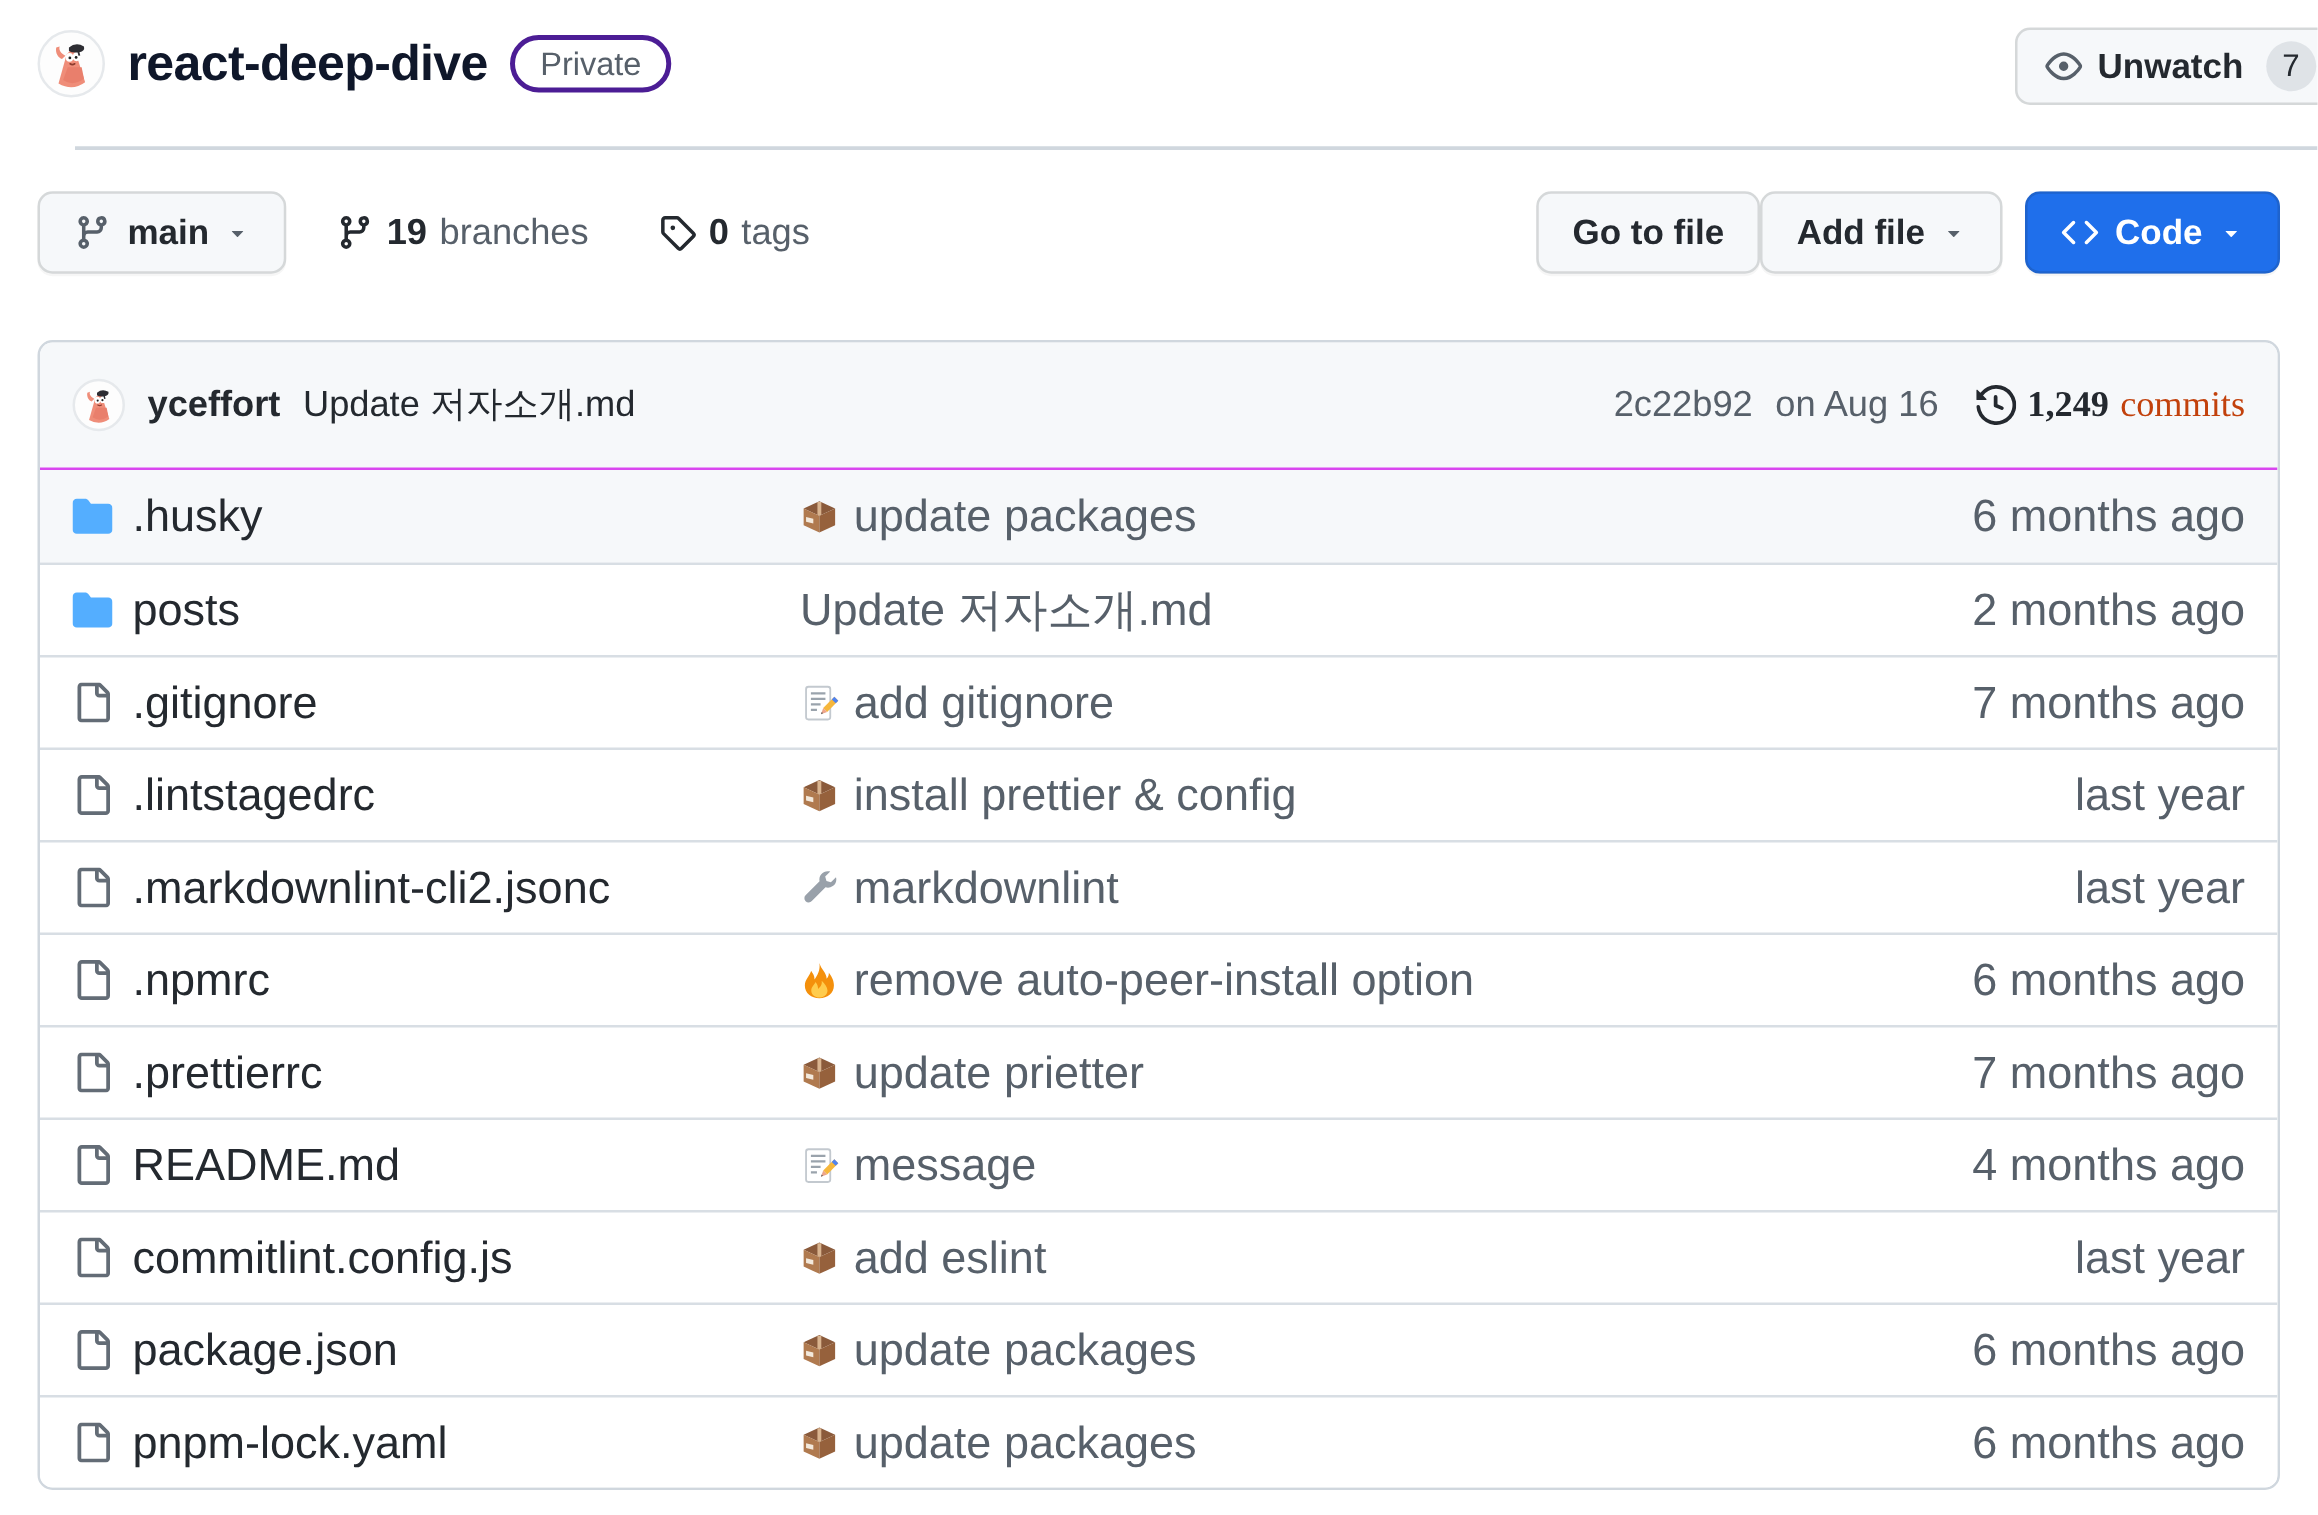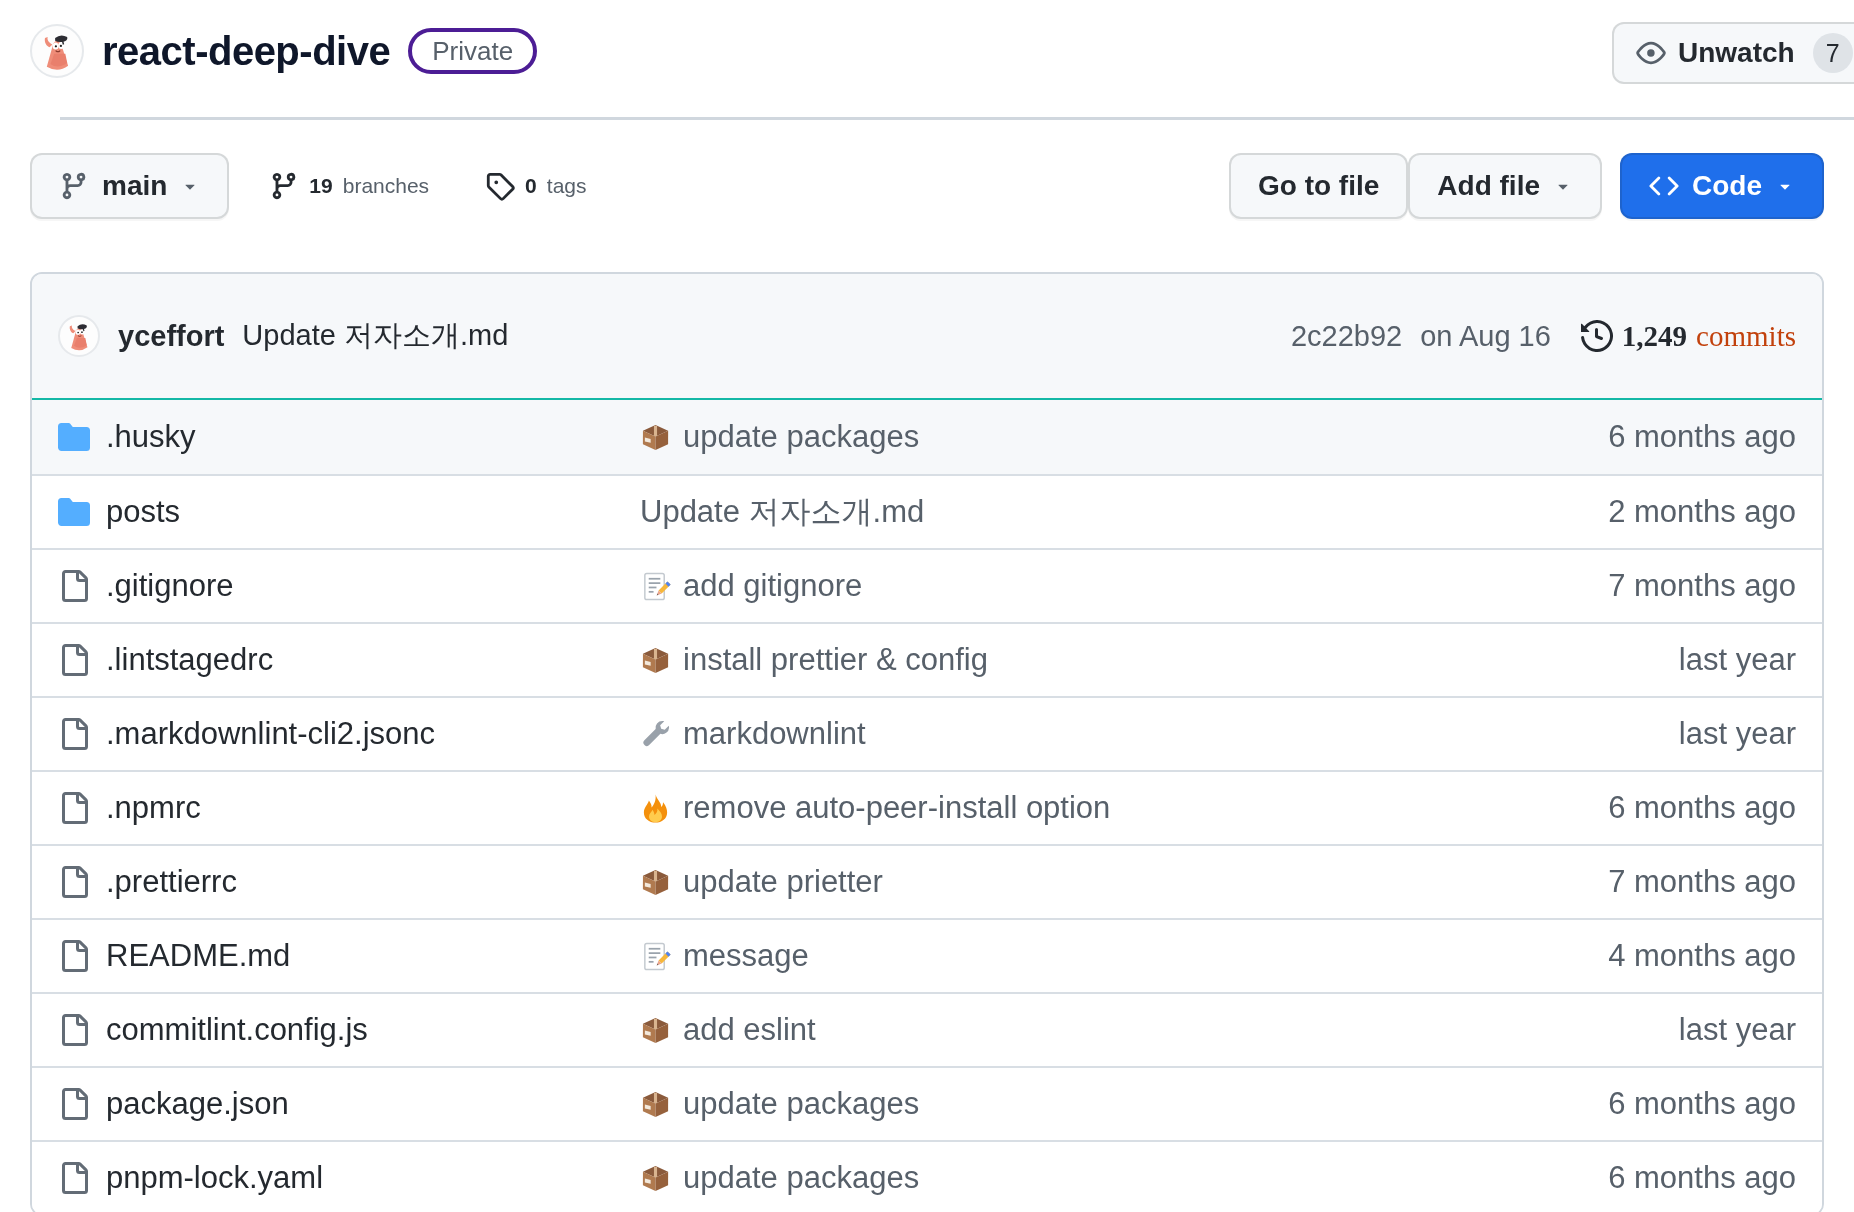--- a/index.html
+++ b/index.html
@@ -27,50 +27,50 @@
   .header-divider { margin:39px 0 0 30px; border:0; border-top:3px solid #d0d7de; height:0; }
 
   
   .toolbar { display:flex; align-items:center; margin:33px 30px 0 30px; }
   .btn { display:inline-flex; align-items:center; gap:13px; height:66px; padding:0 27px;
     background:#f6f8fa; border:2px solid rgba(27,31,36,0.15); border-radius:12px;
     font-size:28px; font-weight:600; color:#24292f; cursor:pointer;
     box-shadow:0 2px 0 rgba(27,31,36,0.04); }
   .btn svg { flex:none; }
   .branch-btn svg.octicon { width:30px; height:30px; fill:#57606a; }
-  .meta-item { display:flex; align-items:center; gap:10px; font-size:21px; color:#57606a;
+  .meta-item { display:flex; align-items:center; gap:10px; font-size:29px; color:#57606a;
     cursor:pointer; }
   .meta-item svg { width:30px; height:30px; fill:#24292f; flex:none; }
   .meta-item b { color:#24292f; font-weight:700; }
   .meta-branches { margin-left:40px; }
   .meta-tags { margin-left:56px; }
   .toolbar-spacer { flex:1; }
   .toolbar-right { display:flex; align-items:center; }
   .code-btn { background:#1f6feb; border-color:rgba(27,31,36,0.15); color:#fff; margin-left:18px; }
   .code-btn svg.code-ic { width:30px; height:30px; fill:#fff; }
   .code-btn .caret { fill:#fff; }
 
   
   .file-table { margin:53px 30px 0 30px; border:2px solid #d0d7de; border-radius:12px;
     overflow:hidden; background:#fff; }
-  .commit-bar { height:126px; background:#f6f8fa; border-bottom:2px solid #14b8a6;
+  .commit-bar { height:102px; background:#f6f8fa; border-bottom:2px solid #d946ef;
     display:flex; align-items:center; padding:0 26px; gap:18px; font-size:29px; }
   .commit-bar .avatar { width:42px; height:42px; }
   .commit-author { font-weight:700; cursor:pointer; }
   .commit-msg { color:#24292f; cursor:pointer; }
   .commit-right { margin-left:auto; display:flex; align-items:center; color:#57606a; }
   .commit-sha { cursor:pointer; }
   .commit-date { margin-left:18px; }
   .history-group { display:flex; align-items:center; margin-left:30px; gap:9px; cursor:pointer;font-family:Liberation Serif, serif; }
   .history-group svg { width:32px; height:32px; fill:#24292f; flex:none; }
   .commits-count { color:#24292f; font-weight:700; }
   .commits-label { color:#c2410c; }
 
   .row { display:grid; grid-template-columns:48px 534px 1fr 300px; align-items:center;
-    height:74px; padding:0 26px; border-top:2px solid #d8dee4; font-size:31px; background:#fff; }
+    height:74px; padding:0 26px; border-top:2px solid #d8dee4; font-size:36px; background:#fff; }
   .row:first-child { border-top:0; }
   .row.highlight { background:#f6f8fa; }
   .cell-icon svg { width:32px; height:32px; display:block; }
   .cell-name { color:#24292f; cursor:pointer; overflow:hidden; white-space:nowrap; }
   .cell-msg { color:#57606a; display:flex; align-items:center; gap:12px; cursor:pointer;
     overflow:hidden; white-space:nowrap; }
   .cell-msg .emoji { width:31px; height:31px; flex:none; display:flex; }
   .cell-msg .emoji svg { width:31px; height:31px; }
   .cell-date { text-align:right; color:#57606a; white-space:nowrap; }
 </style>

